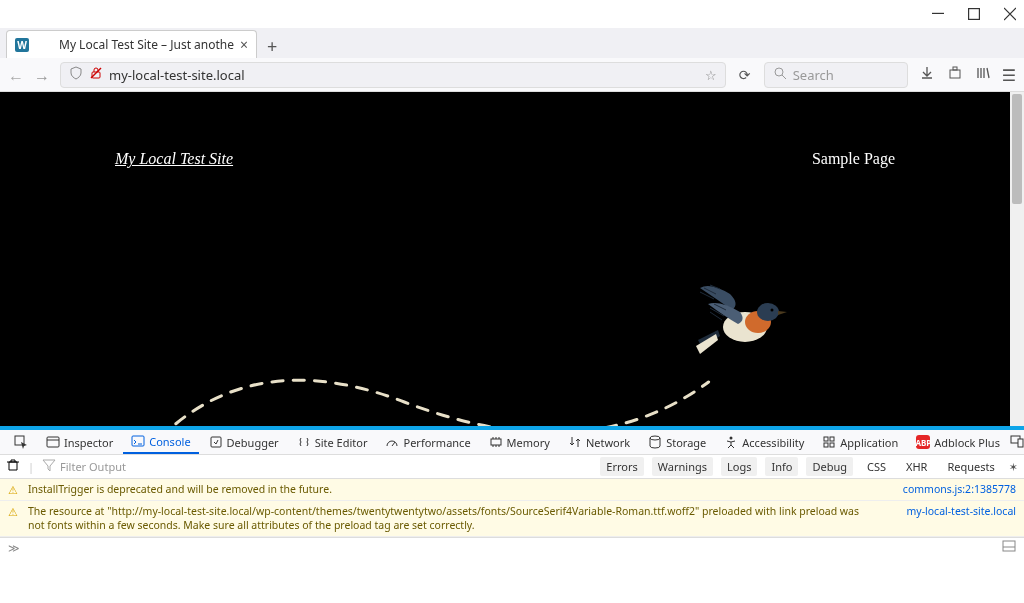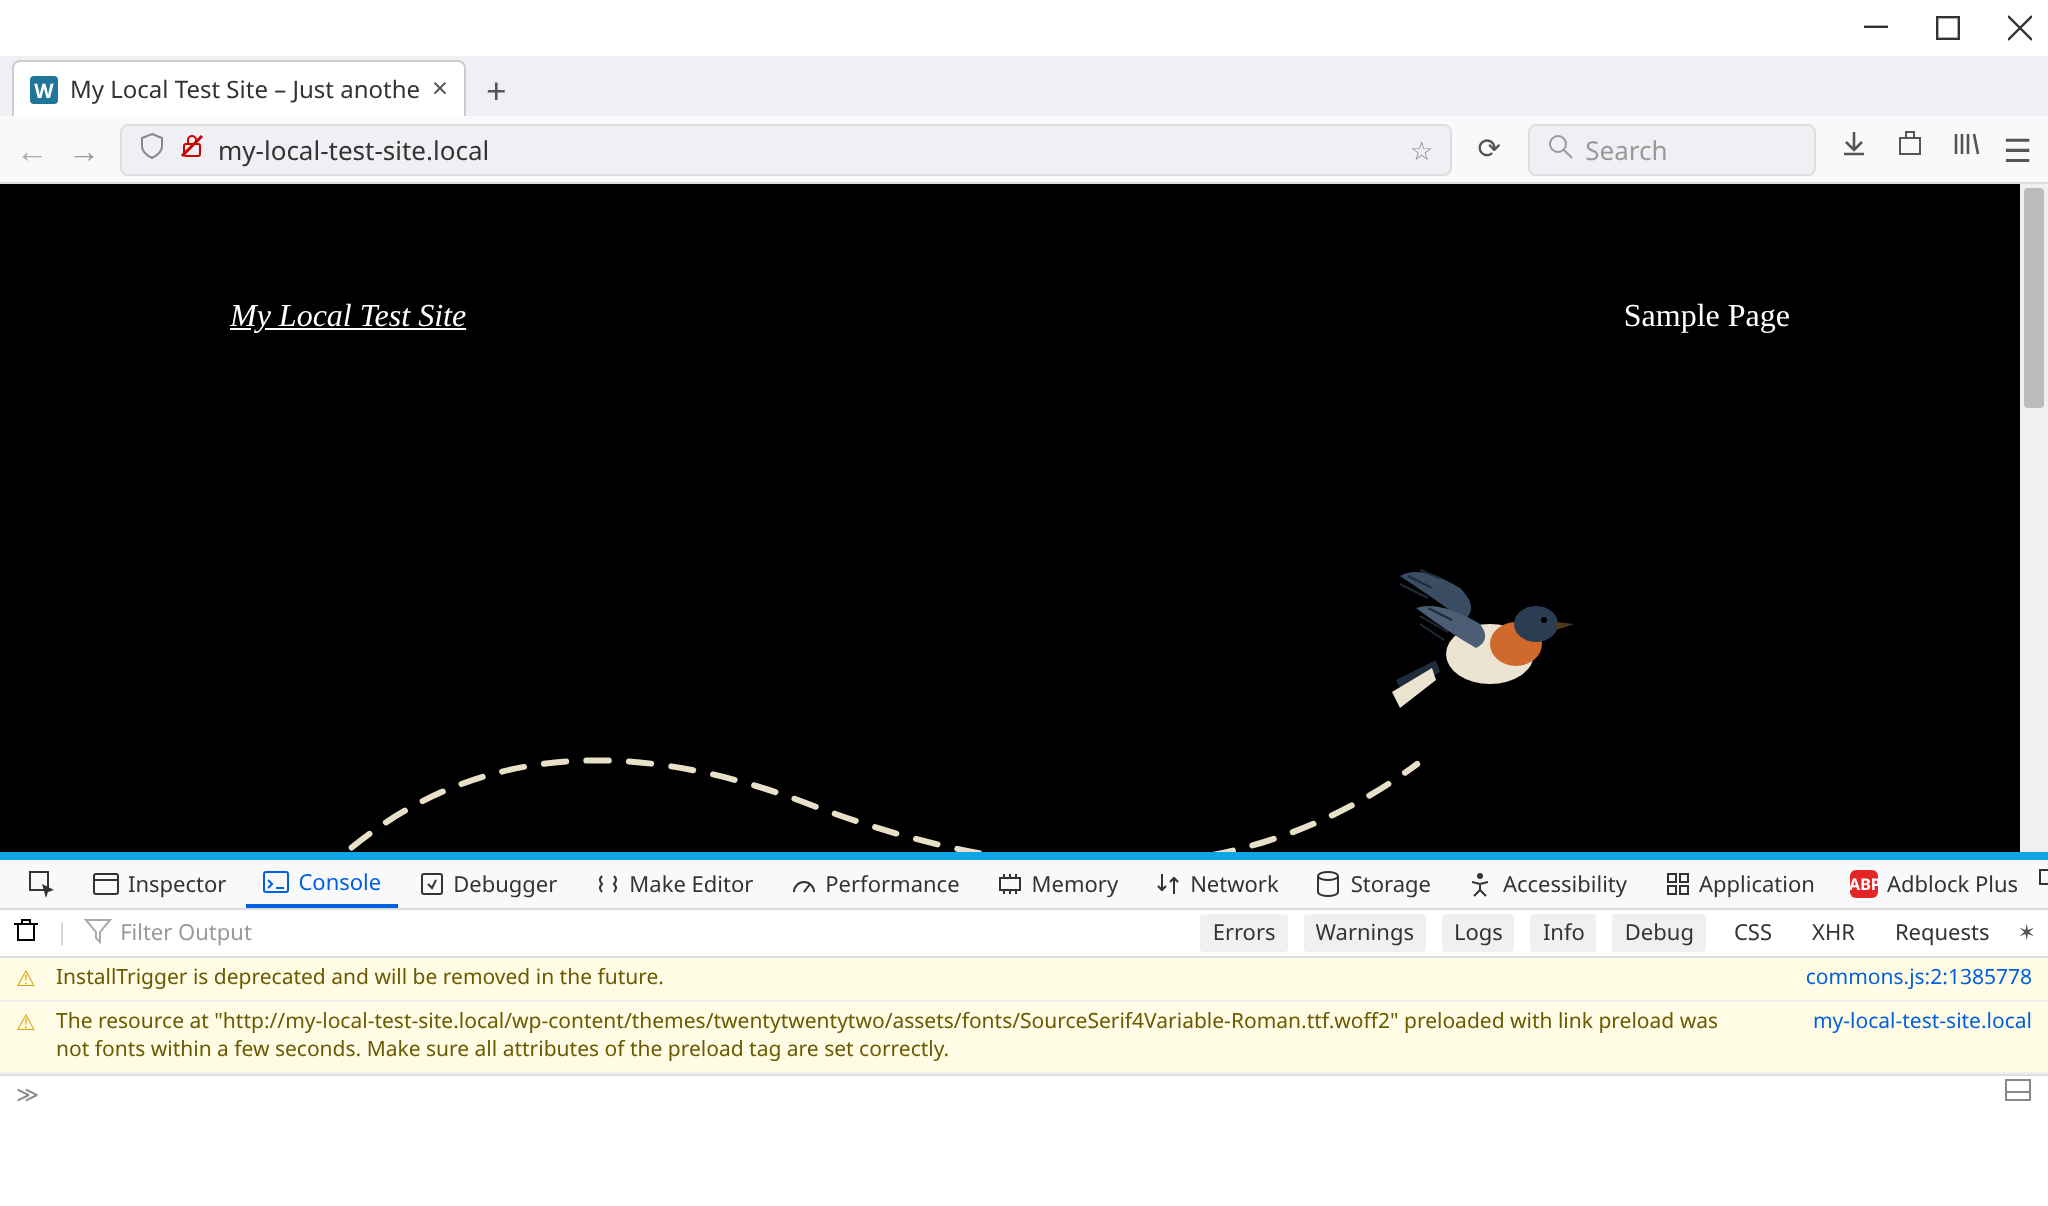--- a/index.html
+++ b/index.html
@@ -6,21 +6,21 @@
 html, body { width: 1024px; height: 603px; overflow: hidden; background: #fff; }
 
 
 .titlebar { height: 28px; display: flex; align-items: center; justify-content: flex-end; padding: 0 8px; gap: 24px; }
 .titlebar .win-btn { width: 12px; height: 12px; display: flex; align-items: center; justify-content: center; color: #333; }
 
 
 .tab-strip { height: 30px; display: flex; align-items: flex-end; padding-left: 6px; background: #f0f0f4; }
 .tab { height: 28px; min-width: 200px; background: #fff; border: 1px solid #ccc; border-bottom: none; border-radius: 4px 4px 0 0; display: flex; align-items: center; padding: 0 8px; gap: 6px; font-size: 12px; color: #333; }
 .tab .favicon { width: 14px; height: 14px; background: #21759b; color: #fff; border-radius: 2px; display: flex; align-items: center; justify-content: center; font-size: 10px; font-weight: bold; }
-.tab .tab-title { flex: 1; overflow: hidden; text-overflow: ellipsis; white-space: nowrap; }
+.tab .tab-title { flex: 1; overflow: hidden; text-overflow: ellipsis; white-space: nowrap; margin-left: 24px; }
 .tab .tab-close { font-size: 14px; color: #555; }
 .new-tab { font-size: 18px; color: #555; padding: 0 10px; }
 
 
 .url-toolbar { height: 34px; background: #f9f9fb; display: flex; align-items: center; padding: 0 8px; gap: 10px; border-bottom: 1px solid #ddd; }
 .nav-arrow { color: #aaa; font-size: 16px; }
 .nav-arrow.fwd { color: #999; }
 .url-bar { flex: 1; height: 26px; background: #f0f0f4; border: 1px solid #ddd; border-radius: 4px; display: flex; align-items: center; padding: 0 8px; gap: 6px; font-size: 13px; color: #333; }
 .url-bar .lock { color: #888; }
 .url-bar .slash-lock { color: #c00; }
@@ -215,21 +215,21 @@
     <svg class="svg-i" viewBox="0 0 14 14">
         <rect x="2" y="2" width="10" height="10" rx="1" fill="none" stroke="currentColor"></rect>
         <path d="M5 7 L7 9 L9 5" stroke="currentColor" fill="none"></path>
       </svg>
     <span>Debugger</span>
   </span>
   <span class="dt-tab">
     <svg class="svg-i" viewBox="0 0 14 14">
         <path d="M4 3 Q2 5 4 7 Q2 9 4 11 M10 3 Q12 5 10 7 Q12 9 10 11" fill="none" stroke="currentColor"></path>
       </svg>
-    <span>Make Editor</span>
+    <span>Site Editor</span>
   </span>
   <span class="dt-tab">
     <svg class="svg-i" viewBox="0 0 14 14">
         <path d="M2 11 A5 5 0 0 1 12 11" fill="none" stroke="currentColor"></path>
         <line x1="7" y1="11" x2="10" y2="7" stroke="currentColor"></line>
       </svg>
     <span>Performance</span>
   </span>
   <span class="dt-tab">
     <svg class="svg-i" viewBox="0 0 14 14">

